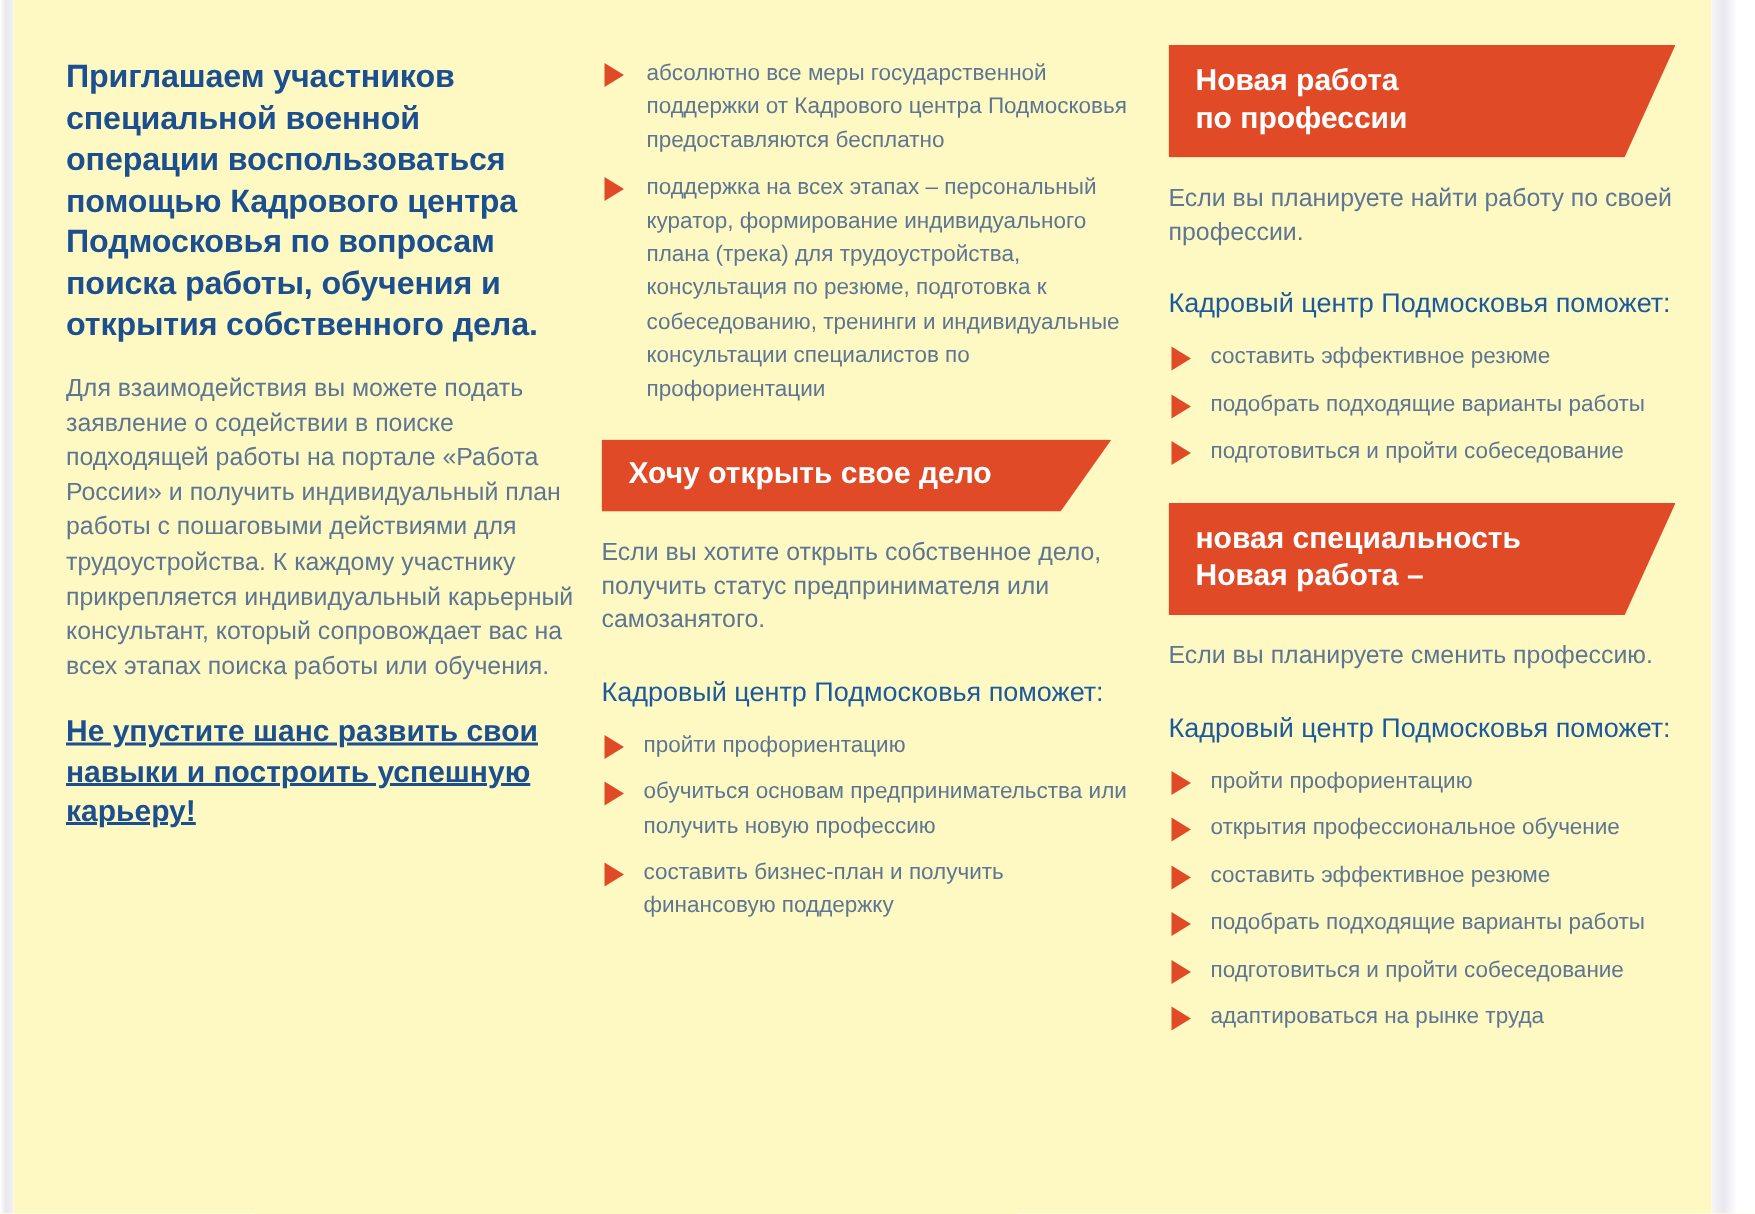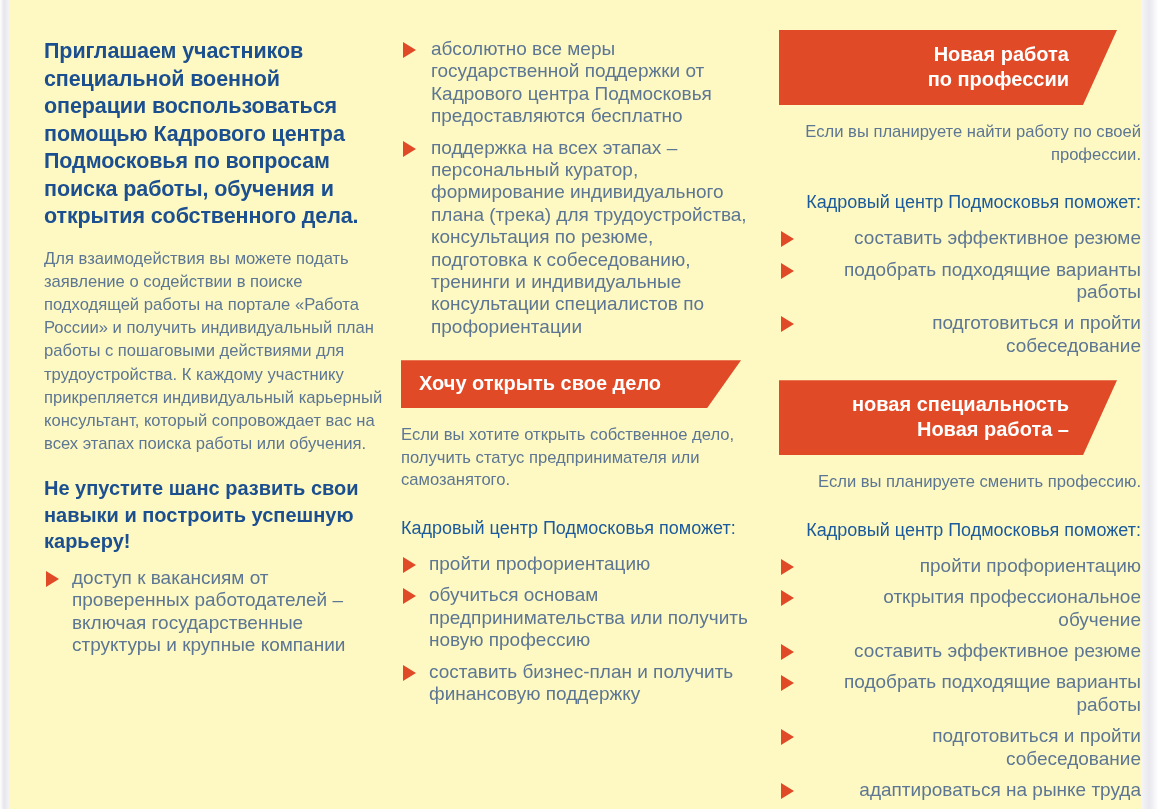--- a/index.html
+++ b/index.html
@@ -45,37 +45,38 @@
     display: flex;
     align-items: flex-start;
     height: 100%;
   }
 
   .col {
     box-sizing: border-box;
   }
   .col-1 { width: 392px; padding: 8px 18px 0 35px; }
   .col-2 { width: 372px; padding: 8px 20px 0 0; }
-  .col-3 { width: 368px; padding: 0 0 0 6px; text-align: right; }
+  .col-3 { width: 368px; padding: 0 0 0 6px; }
 
   
   .h-lead {
     color: #1b4f8f;
     font-weight: bold;
     font-size: 21.5px;
     line-height: 27.5px;
     margin: 0 0 16px 0;
     letter-spacing: -0.1px;
   }
   .h-sub {
     color: #1b4f8f;
     font-weight: bold;
     font-size: 20px;
     line-height: 26.5px;
     margin: 20px 0 12px 0;
+    text-decoration: underline;
   }
   .h-help {
     color: #1b5a9c;
     font-weight: normal;
     font-size: 18px;
     line-height: 36px;
     margin: 18px 0 7px 0;
   }
   .para {
     color: #5c7693;
@@ -89,21 +90,21 @@
   ul.bullets {
     list-style: none;
     margin: 0;
     padding: 0;
   }
   ul.bullets > li {
     position: relative;
     padding-left: 28px;
     margin-bottom: 9px;
     color: #5c7693;
-    font-size: 19px;
+    font-size: 15px;
     line-height: 22.4px;
   }
   ul.bullets > li:last-child { margin-bottom: 0; }
   ul.bullets > li .tri {
     position: absolute;
     left: 2px;
     top: 4px;
     width: 0;
     height: 0;
     border-top: 8px solid transparent;
@@ -156,26 +157,20 @@
 <div class="sheet">
   <div class="columns">
 
     <div class="col col-1">
       <div class="h-lead">Приглашаем участников специальной военной операции воспользоваться помощью Кадрового центра Подмосковья по вопросам поиска работы, обучения и открытия собственного дела.</div>
 
       <div class="para">Для взаимодействия вы можете подать заявление о содействии в поиске подходящей работы на портале «Работа России» и получить индивидуальный план работы с пошаговыми действиями для трудоустройства. К каждому участнику прикрепляется индивидуальный карьерный консультант, который сопровождает вас на всех этапах поиска работы или обучения.</div>
 
       <div class="h-sub">Не упустите шанс развить свои навыки и построить успешную карьеру!</div>
 
-      <ul class="bullets">
-        <li>
-          <span class="tri"></span>
-          <span>доступ к вакансиям от проверенных работодателей – включая государственные структуры и крупные компании</span>
-        </li>
-      </ul>
     </div>
 
     <div class="col col-2">
       <ul class="bullets wide">
         <li>
           <span class="tri"></span>
           <span>абсолютно все меры государственной поддержки от Кадрового центра Подмосковья предоставляются бесплатно</span>
         </li>
         <li>
           <span class="tri"></span>

